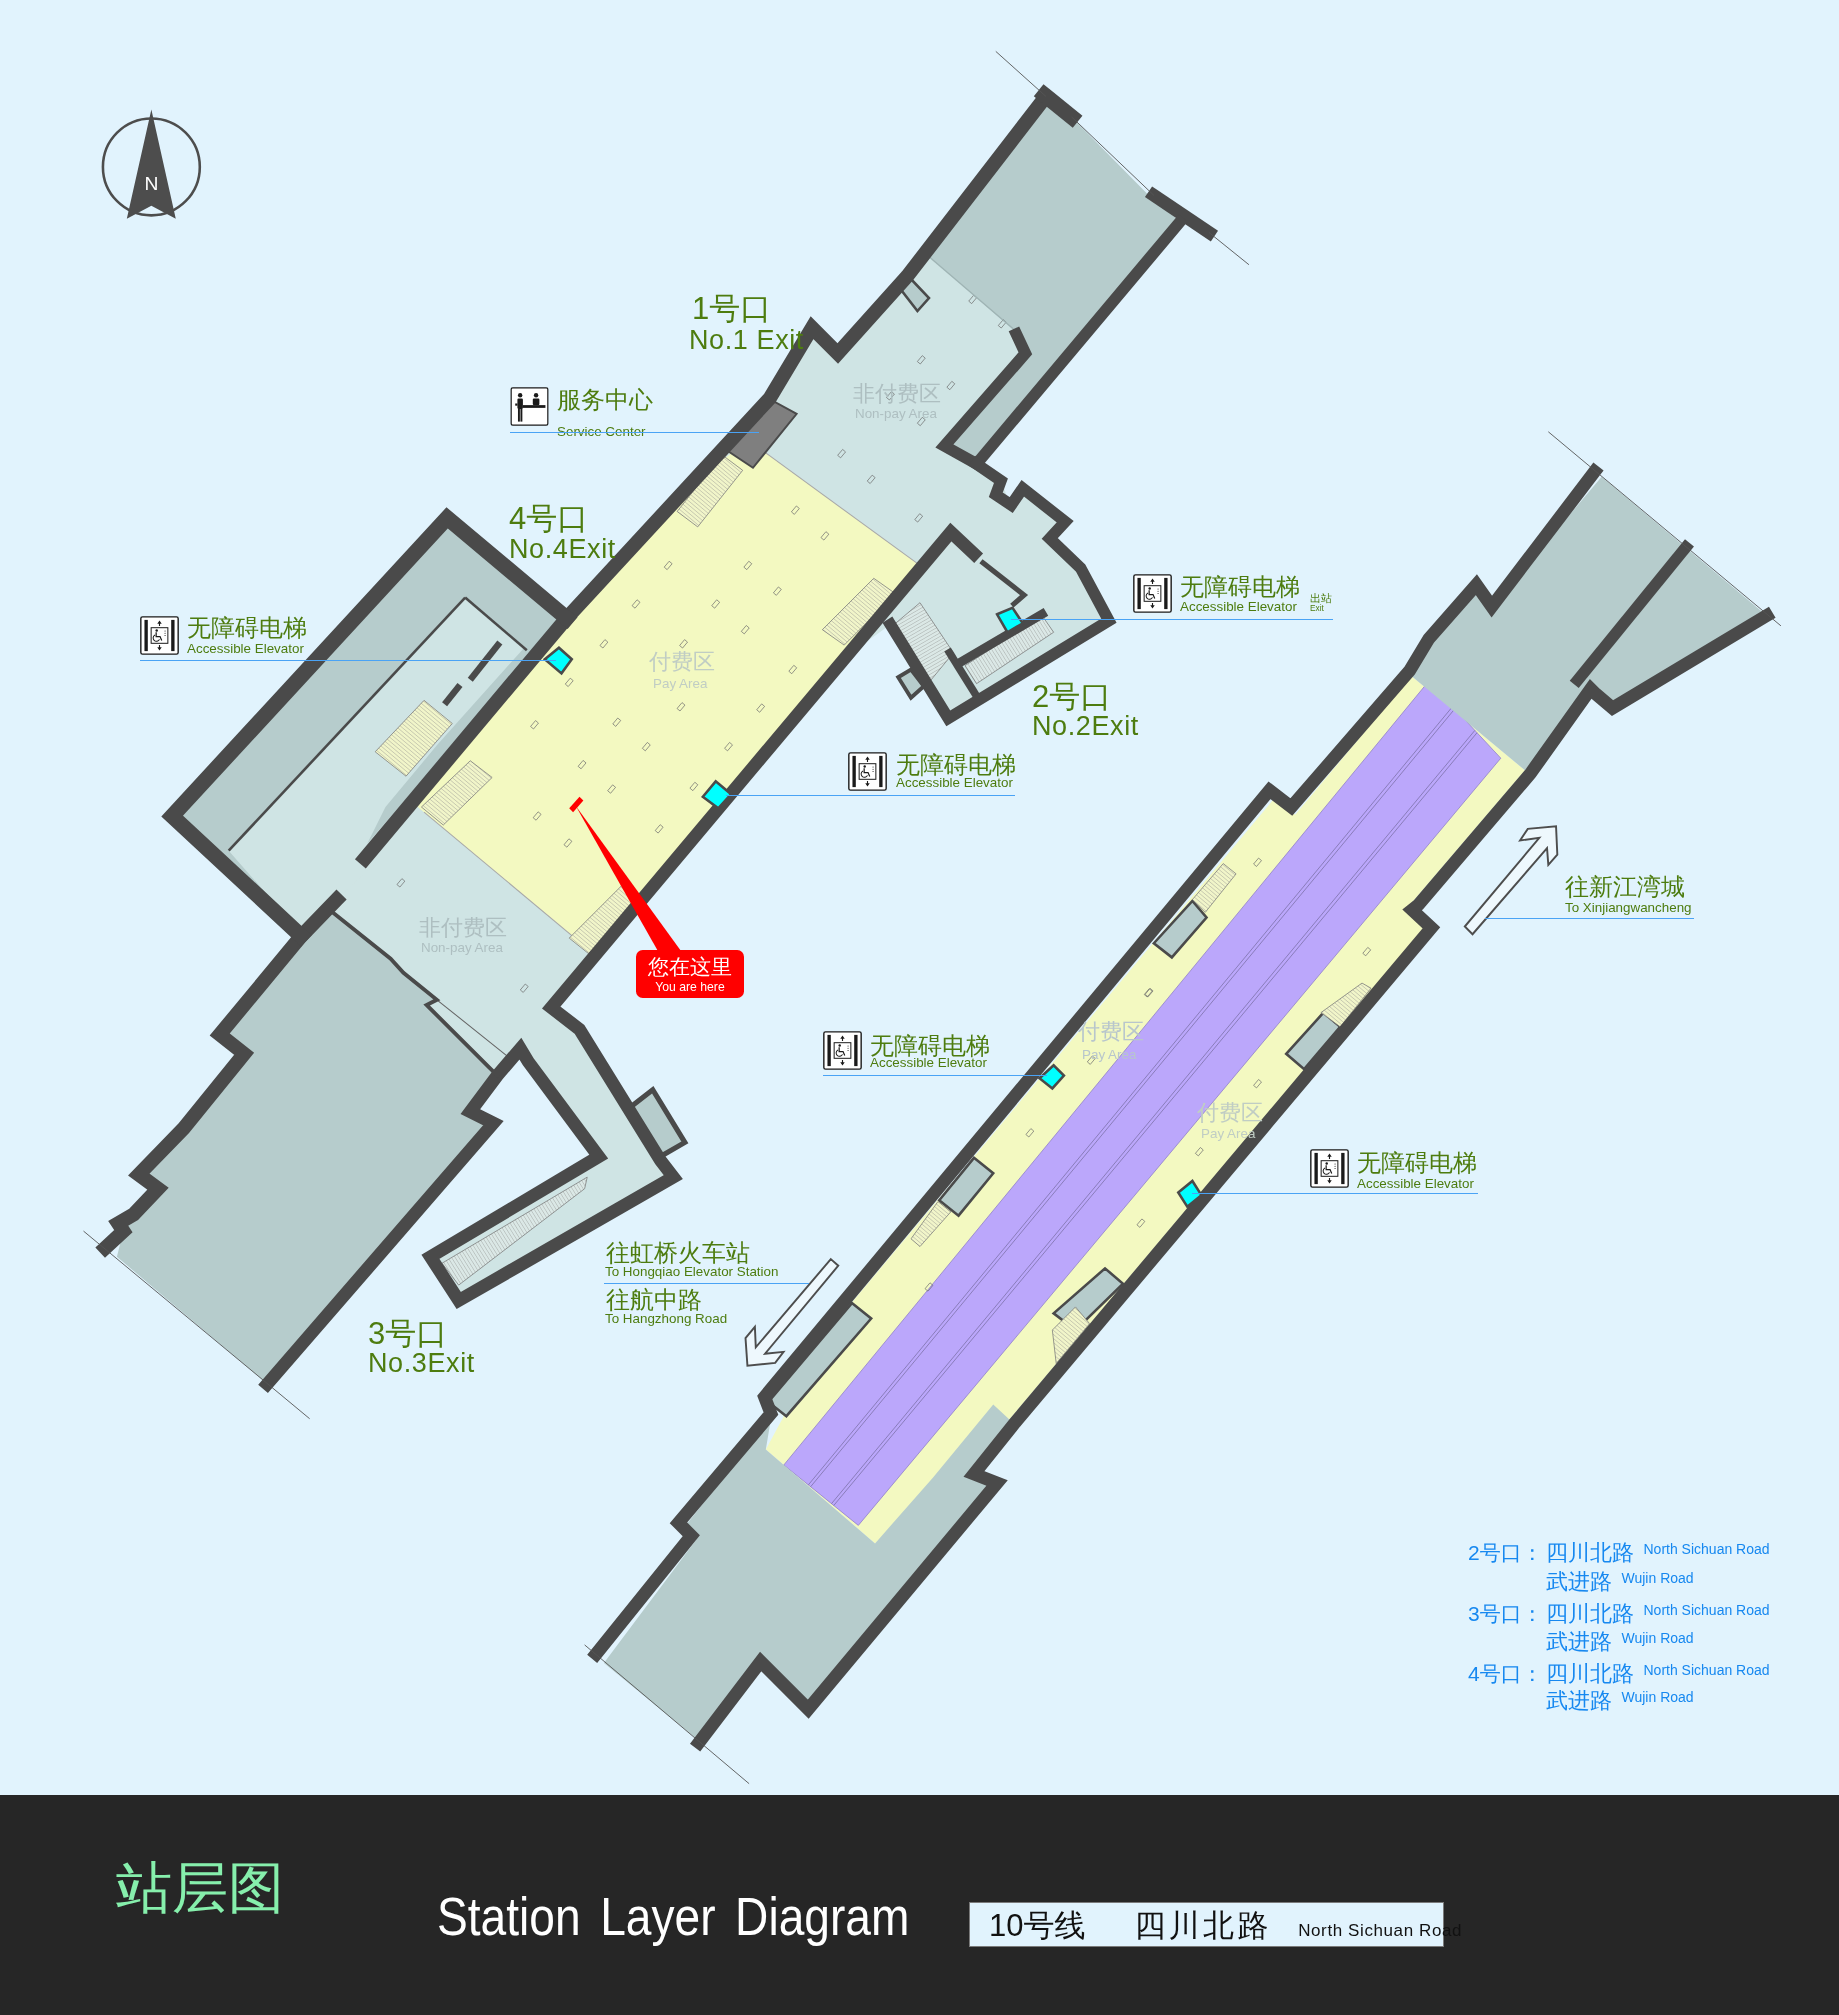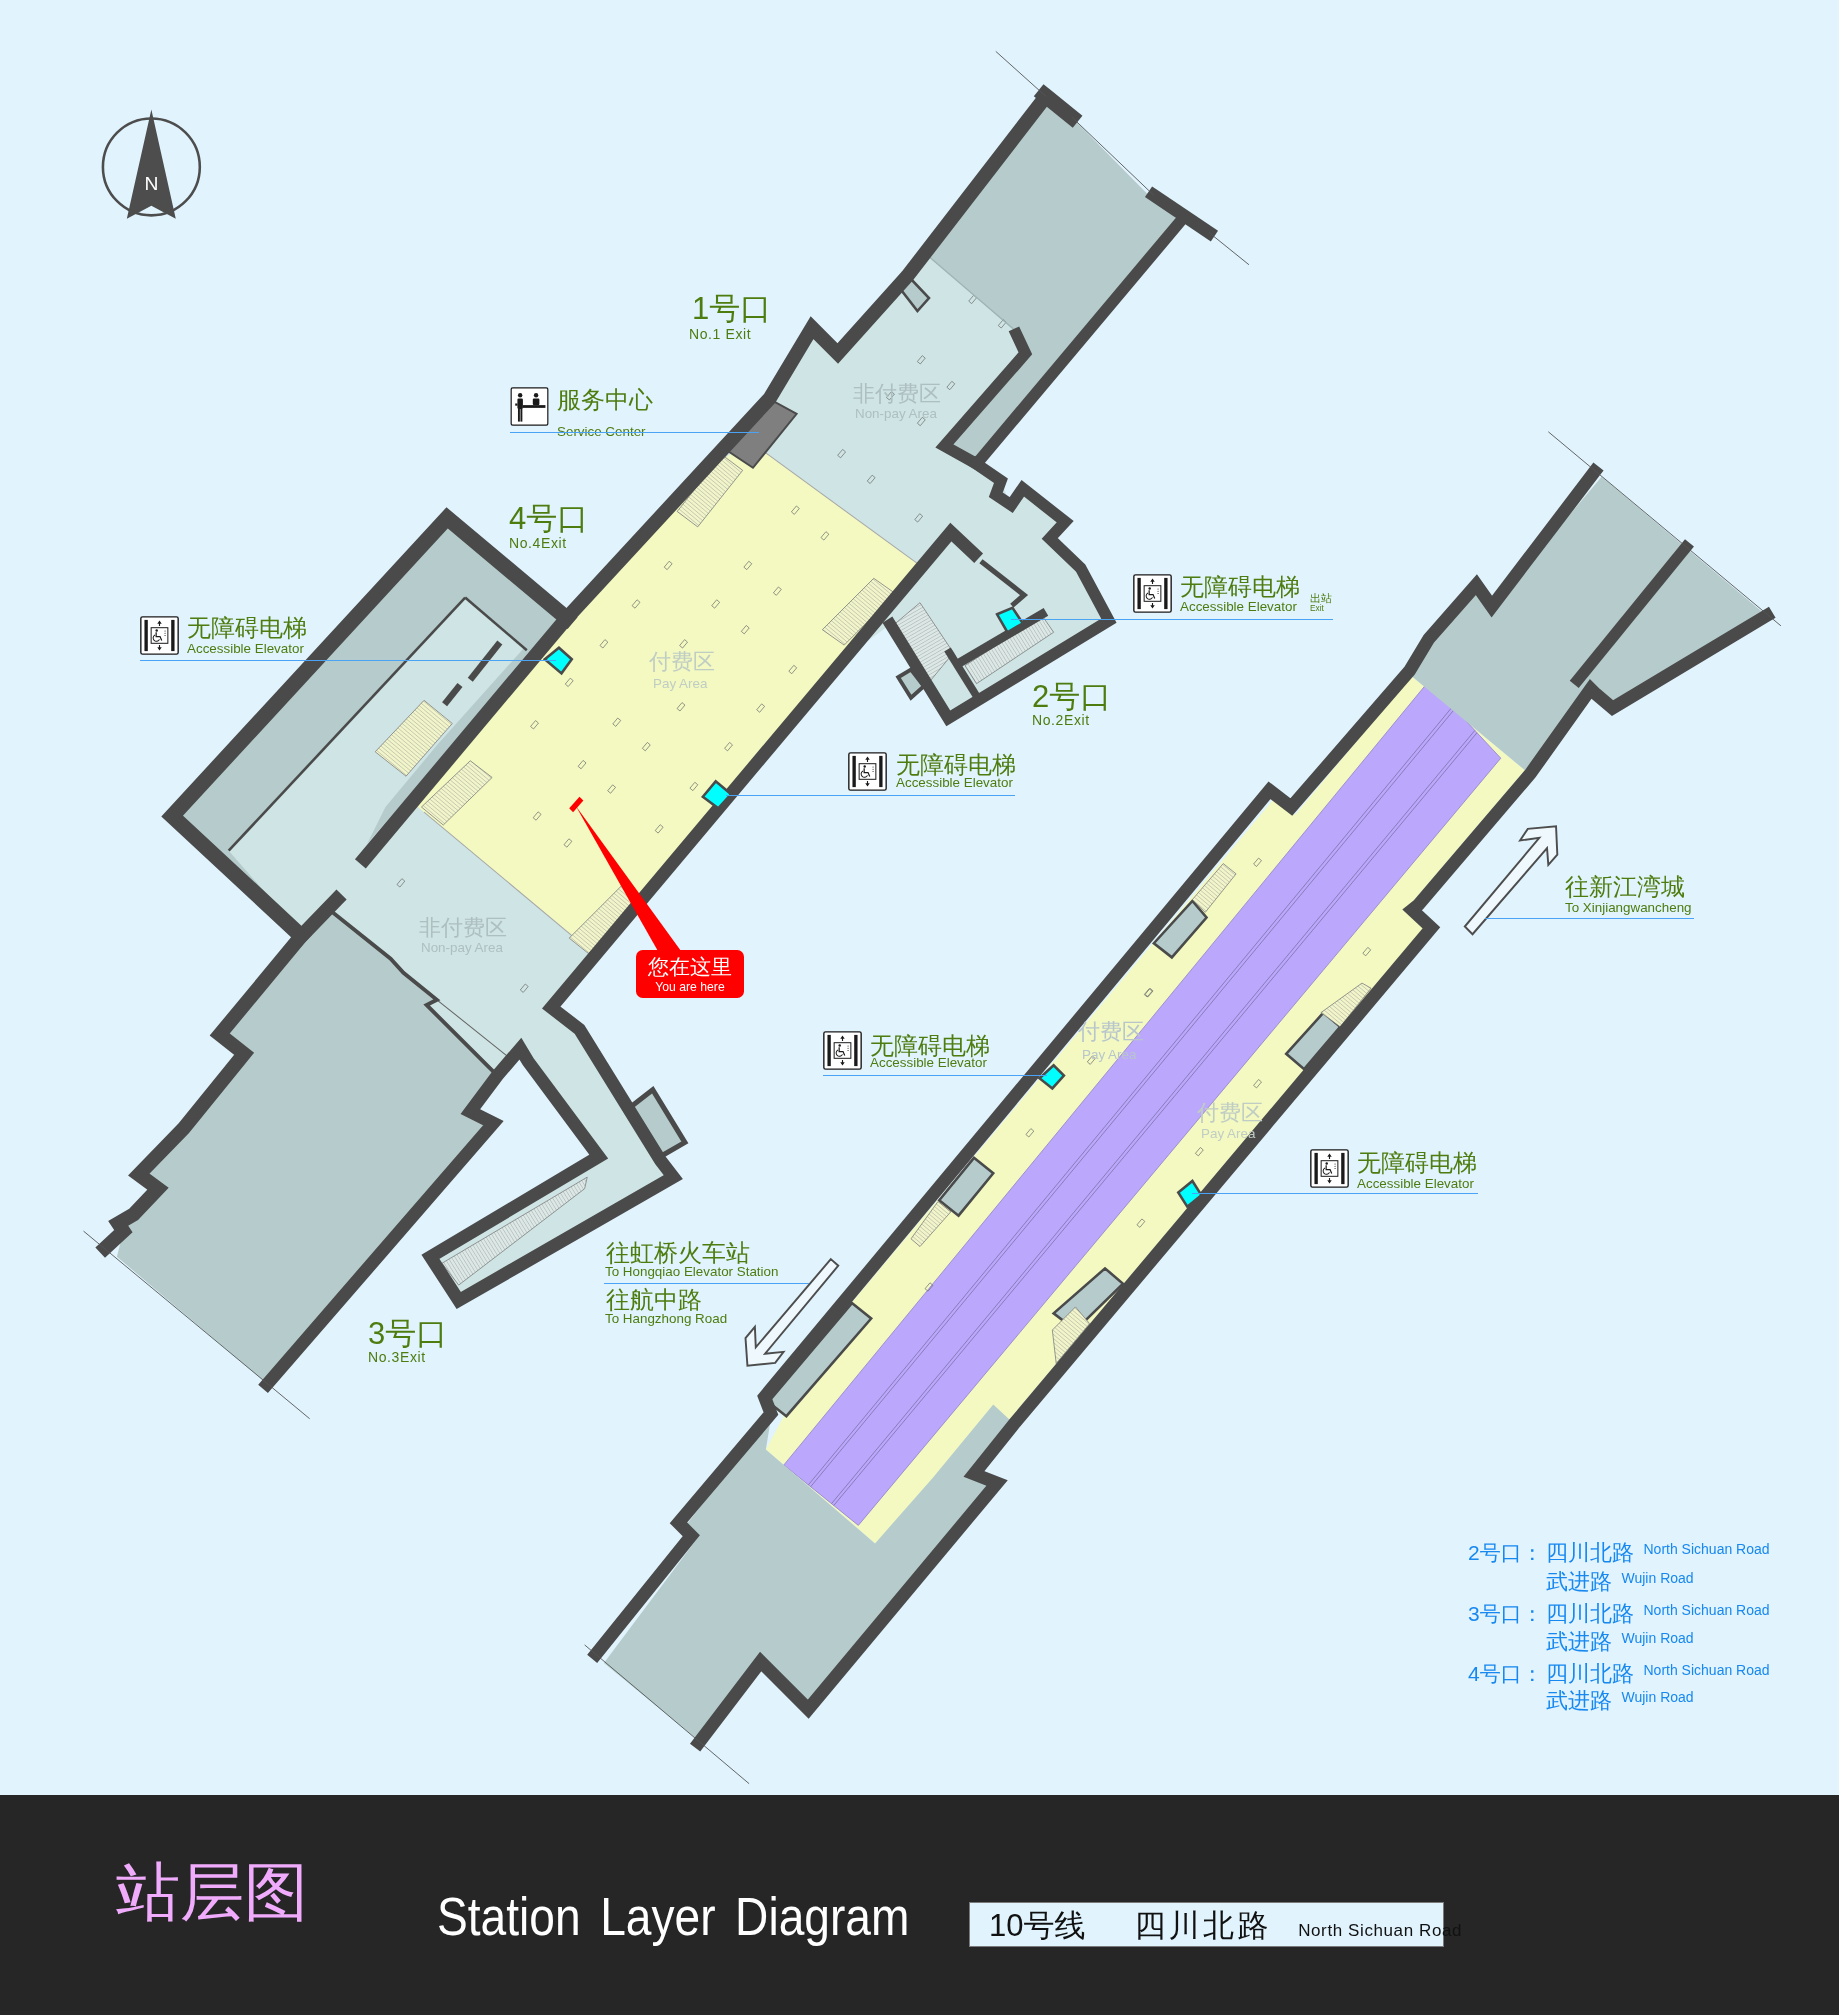--- a/index.html
+++ b/index.html
@@ -3,39 +3,39 @@
 <meta charset="utf-8">
 <style>
   html,body{margin:0;padding:0;}
   body{width:1840px;height:2015px;position:relative;overflow:hidden;background:#e1f3fd;font-family:"Liberation Sans","DejaVu Sans",sans-serif;}
   #map{position:absolute;left:0;top:0;width:1840px;height:2015px;}
   .wall{fill:none;stroke:#4a4a4a;stroke-linejoin:miter;stroke-linecap:square;}
   .thin{fill:none;stroke:#555;stroke-width:0.7;}
   .cols rect{fill:none;stroke:#6a6a6a;stroke-width:0.5;}
   .lbl{position:absolute;white-space:nowrap;line-height:1;color:#4d7c0f;}
   .exit-zh{font-size:31px;}
-  .exit-en{font-size:14px;letter-spacing:0.6px;}
+  .exit-en{font-size:27px;letter-spacing:0.6px;}
   .fac-zh{font-size:24px;}
   .fac-en{font-size:13.4px;}
   .note-zh{font-size:11px;}
   .note-en{font-size:8.3px;}
   .area-zh{font-size:22px;}
   .area-en{font-size:13.4px;}
   .icon-box{position:absolute;width:39px;height:39px;}
   .icon-box svg{width:100%;height:100%;display:block;}
   .uline{position:absolute;height:1.1px;background:#4aa3f5;}
   #yah{position:absolute;left:636px;top:950px;width:108px;height:48px;background:#ff0000;border-radius:6.7px;color:#fff;}
   .yah-zh{font-size:21px;line-height:1;text-align:center;margin-top:5.6px;white-space:nowrap;}
   .yah-en{font-size:12.2px;line-height:1;text-align:center;margin-top:4px;white-space:nowrap;}
   .dest-row{position:absolute;left:1468px;display:flex;align-items:flex-start;color:#1688f0;white-space:nowrap;line-height:1;}
   .dest-exit{display:inline-block;width:78px;font-size:21px;flex:none;}
   .dest-zh{font-size:22px;}
   .dest-en{font-size:14px;margin-left:9.5px;}
   #footer{position:absolute;left:0;top:1795px;width:1840px;height:220px;background:#262626;}
-  .ft-zh{position:absolute;left:116px;top:65px;font-size:64px;line-height:1;color:#f0abfc;white-space:nowrap;}
+  .ft-zh{position:absolute;left:116px;top:65px;font-size:56px;line-height:1;color:#86efac;white-space:nowrap;}
   .ft-en{position:absolute;left:437px;top:95px;font-size:53px;line-height:1;color:#fff;white-space:nowrap;transform:scaleX(0.87);transform-origin:left top;word-spacing:7.8px;}
   .line-box{position:absolute;left:969px;top:107px;width:475px;height:45px;box-sizing:border-box;background:#e1f3fd;border:1.1px solid #7a7a7a;display:flex;align-items:baseline;padding:6.7px 0 0 19px;color:#111;white-space:nowrap;line-height:1;gap:22px;}
   .lb-line{font-size:31px;}
   .lb-station{font-size:31px;margin-left:27px;letter-spacing:3.3px;}
   .lb-en{font-size:17px;margin-left:4.5px;letter-spacing:0.6px;}
 </style>
 </head>
 <body>
 
 <svg width="0" height="0" style="position:absolute">

